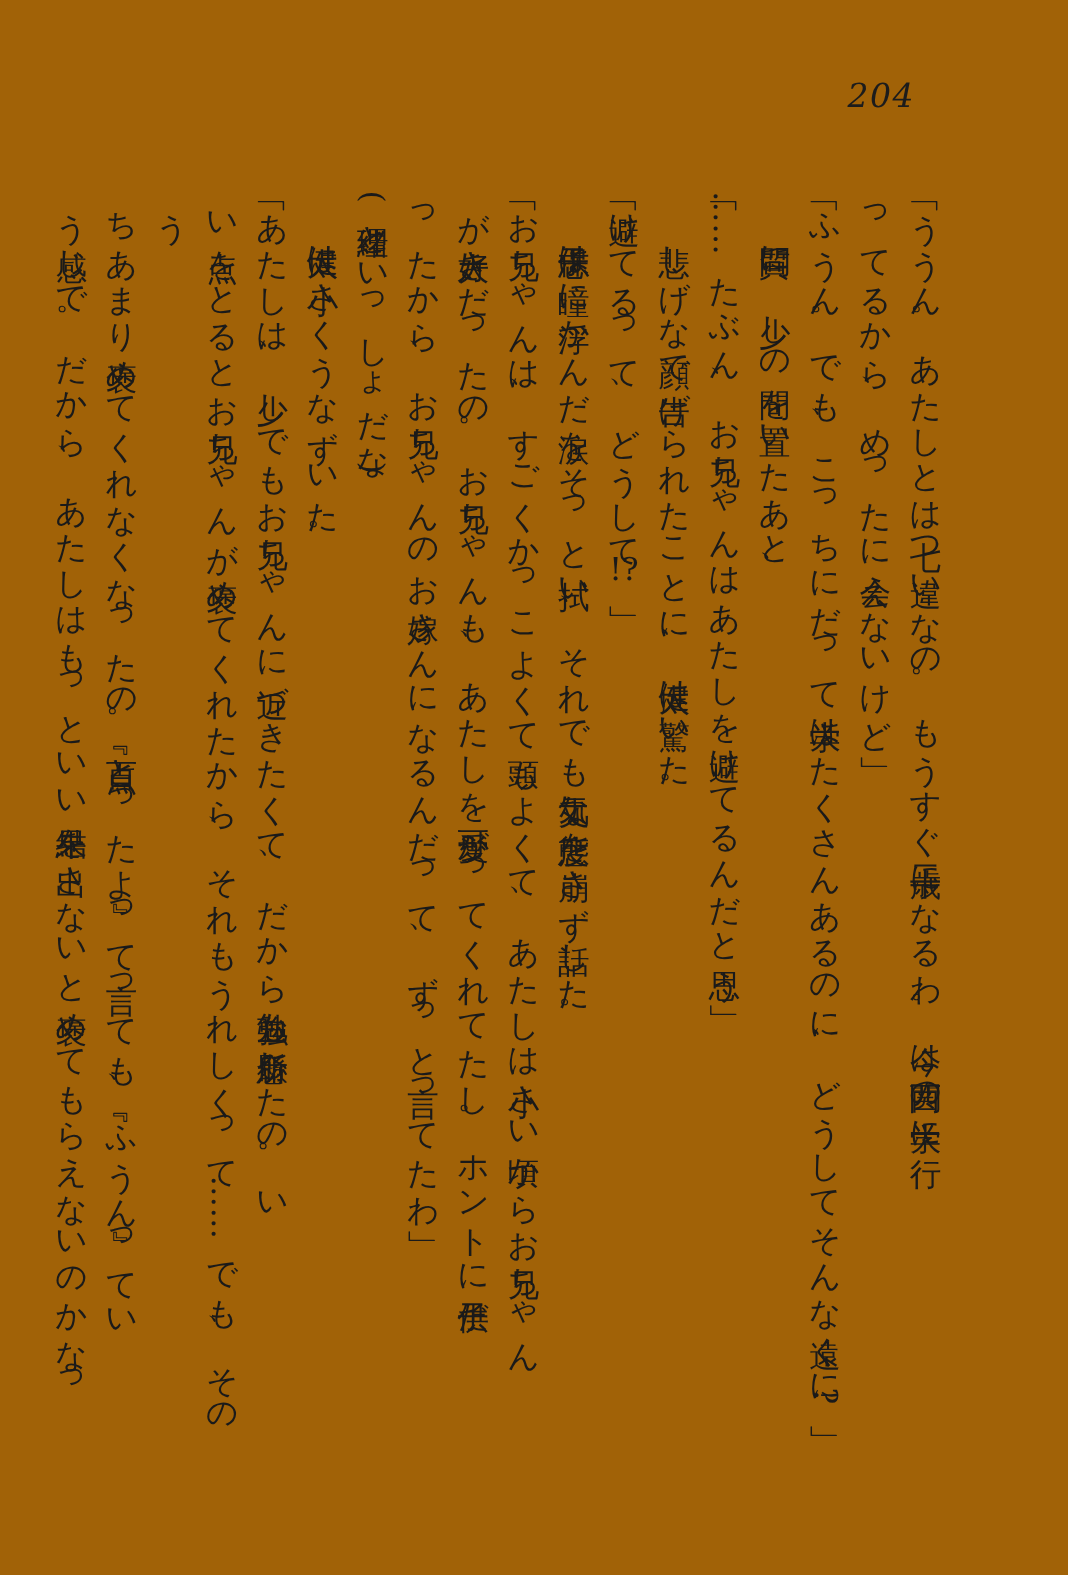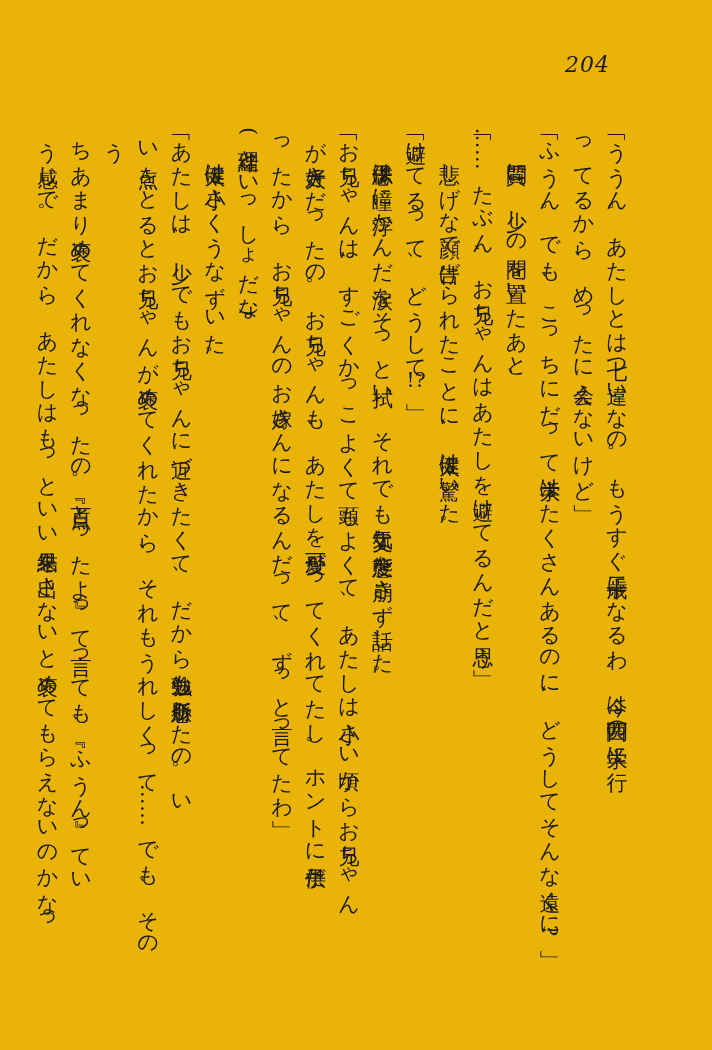--- a/index.html
+++ b/index.html
@@ -9,21 +9,21 @@
   body {
     width: 712px;
     height: 1050px;
     background: #fcfcfb;
     overflow: hidden;
     position: relative;
   }
   .book-page {
     position: absolute;
     inset: 0;
-    background: #eab308;
+    background: #a16207;
     text-decoration: underline;
   }
   .page-number {
     position: absolute;
     top: 52px;
     left: 565px;
     font-family: "DejaVu Serif", "Liberation Serif", serif;
     font-style: italic;
     font-size: 22px;
     letter-spacing: 1px;

